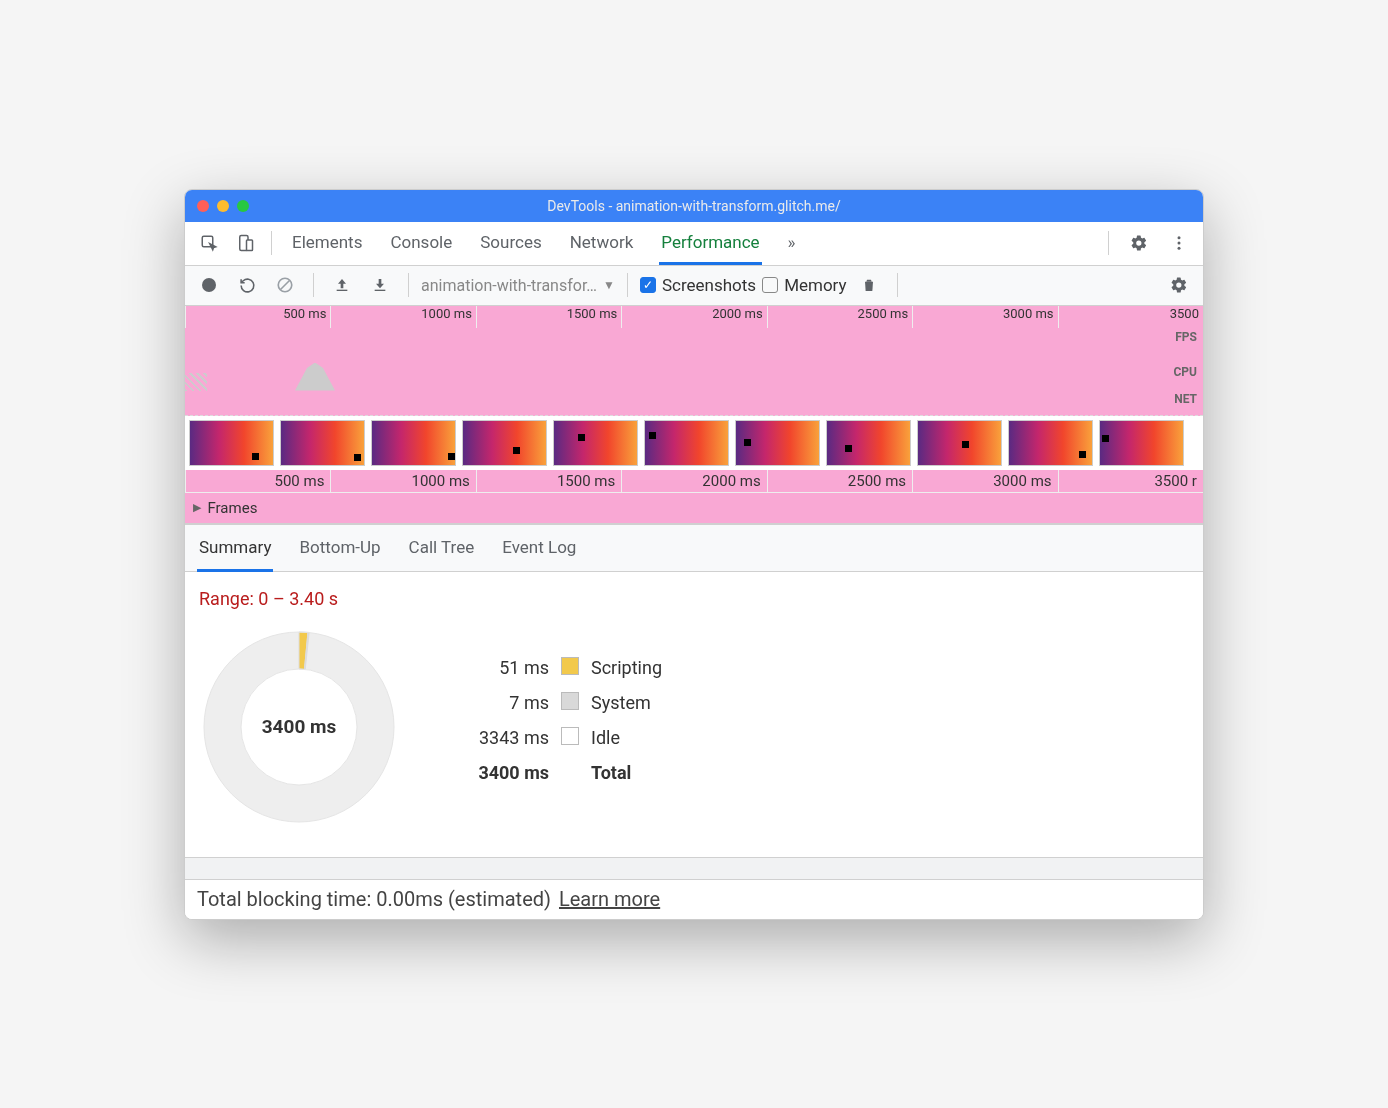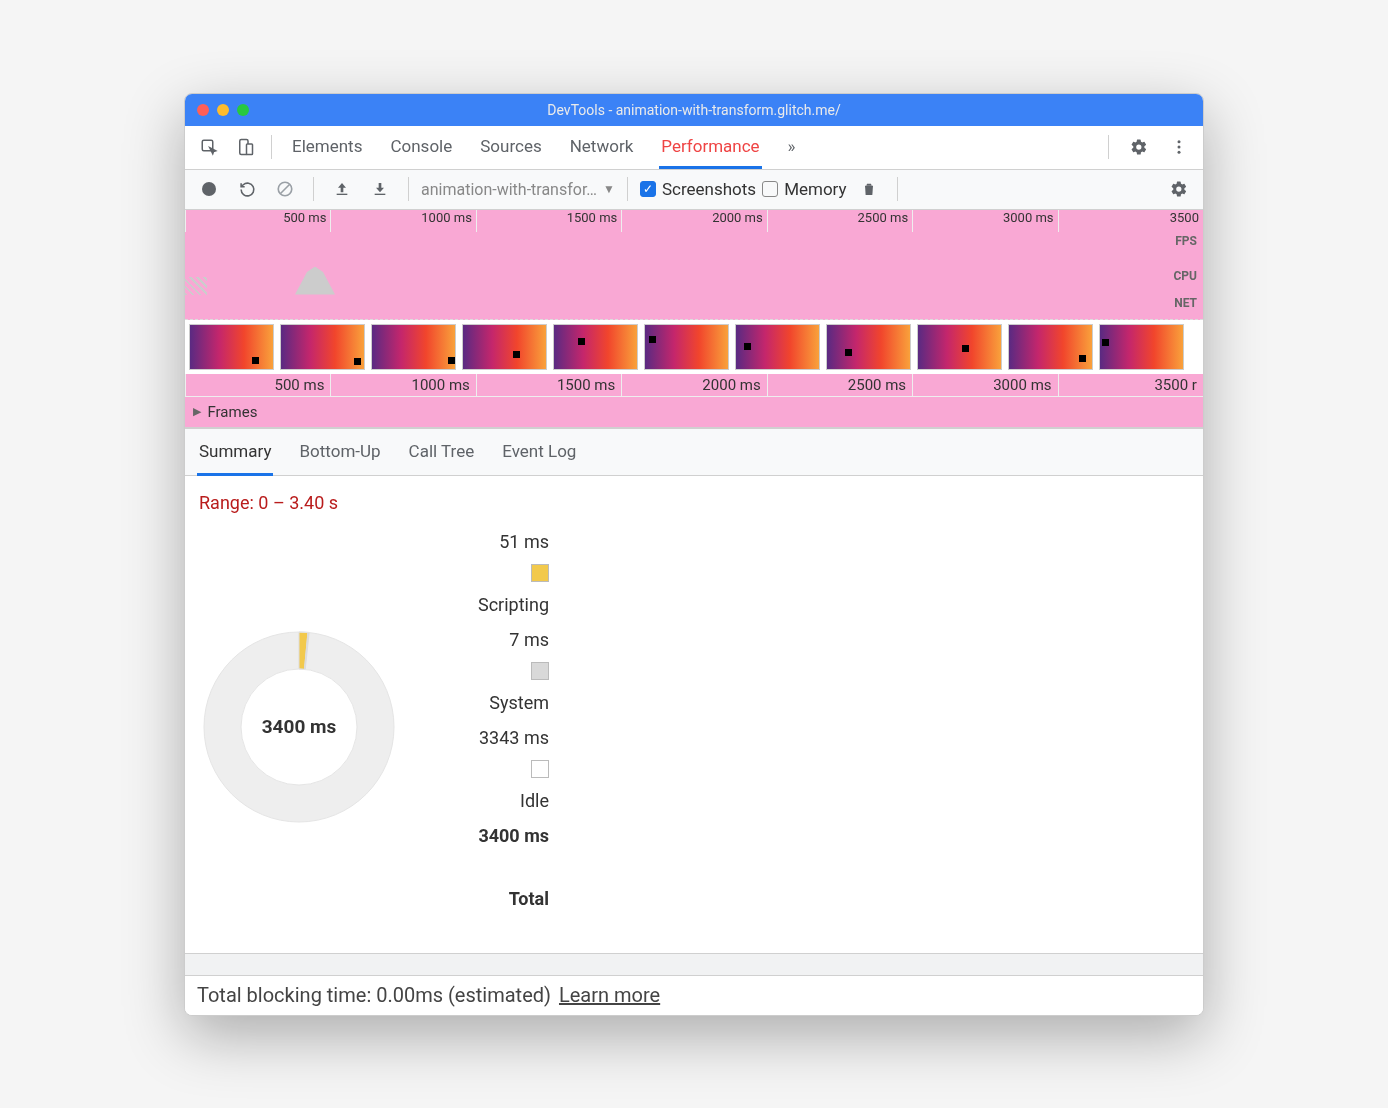--- a/index.html
+++ b/index.html
@@ -46,21 +46,21 @@
     gap: 4px;
   }
   .icon-btn {
     width: 32px; height: 32px; display: flex; align-items: center; justify-content: center;
     color: #5f6368; cursor: pointer; border-radius: 4px;
     font-size: 18px;
   }
   .sep { width: 1px; height: 24px; background: #d0d0d0; margin: 0 6px; }
   .tabs { display: flex; gap: 24px; flex: 1; padding-left: 8px; font-size: 17px; color: #5f6368; }
   .tab { padding: 10px 2px; cursor: pointer; }
-  .tab.active { color: #ef4444; border-bottom: 3px solid #1a73e8; margin-bottom: -1px; }
+  .tab.active { color: #15803d; border-bottom: 3px solid #1a73e8; margin-bottom: -1px; }
   .tabs-right { display: flex; align-items: center; gap: 8px; }
   
   .toolbar {
     display: flex;
     align-items: center;
     border-bottom: 1px solid #d0d0d0;
     height: 40px;
     padding: 0 8px;
     gap: 6px;
     background: #f8f9fa;
@@ -152,21 +152,21 @@
     padding: 16px 14px 30px;
   }
   .range { font-size:18px; color:#b91c1c; margin-bottom:18px; }
   .summary-body { display:flex; gap:60px; align-items:center; }
   .donut-wrap { position:relative; width:200px; height:200px; }
   .donut-center {
     position:absolute; inset:0; display:flex; align-items:center; justify-content:center;
     font-weight:bold; font-size:19px; color:#333;
   }
   .legend { font-size:18px; color:#333; }
-  .legend-row { display:flex; align-items:flex-end; gap:12px; margin-bottom:14px;flex-direction:column; }
+  .legend-row { display:flex; align-items:flex-start; gap:12px; margin-bottom:14px; }
   .legend-row .ms { width:90px; text-align:right; }
   .swatch { width:18px; height:18px; border:1px solid #bbb; }
   .legend-row.total { font-weight:bold; }
   .legend-row.total .swatch { visibility:hidden; }
   
   .footer1 { height:22px; background:#f1f2f3; border-top:1px solid #d0d0d0; }
   .footer2 {
     height:40px; background:#fff; border-top:1px solid #d0d0d0;
     display:flex; align-items:center; padding:0 12px; font-size:20px; color:#444;
   }

